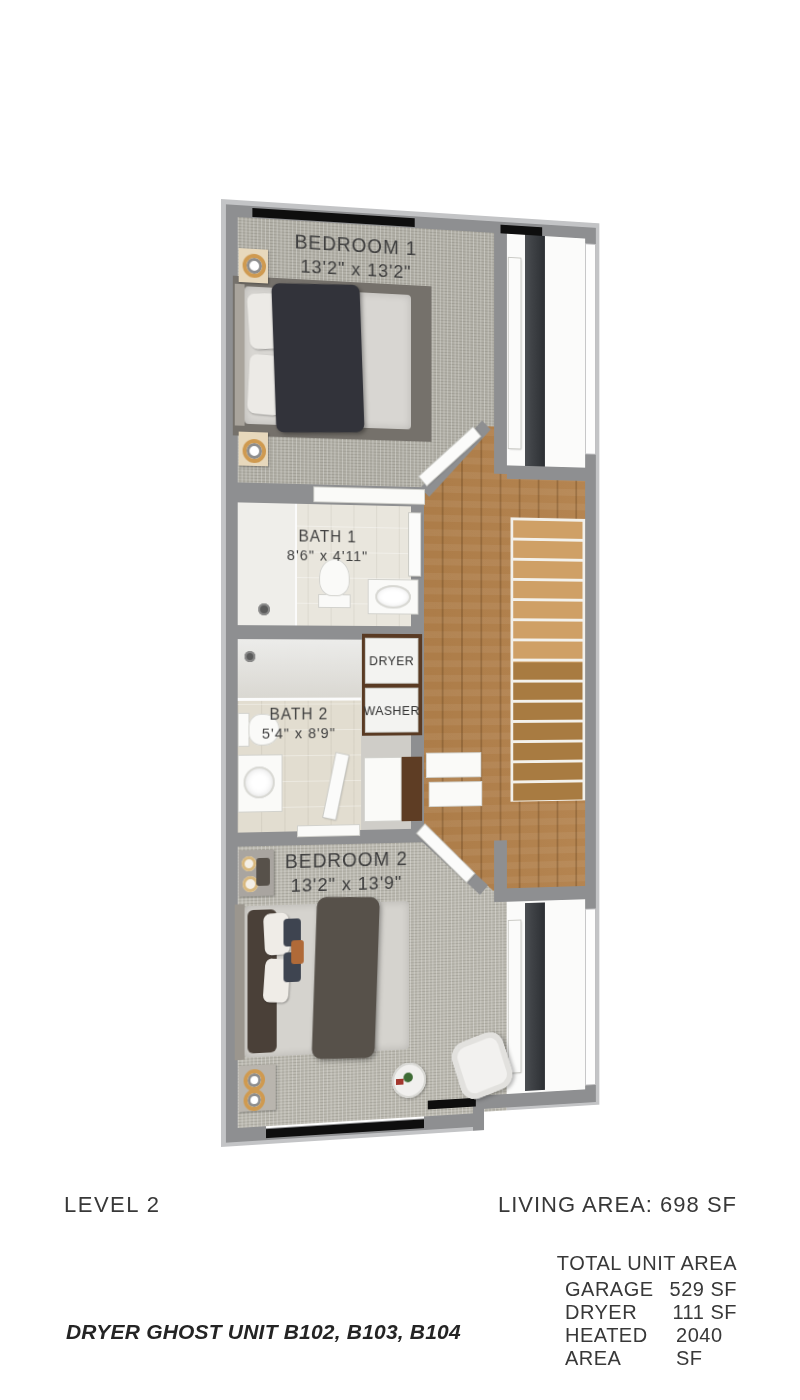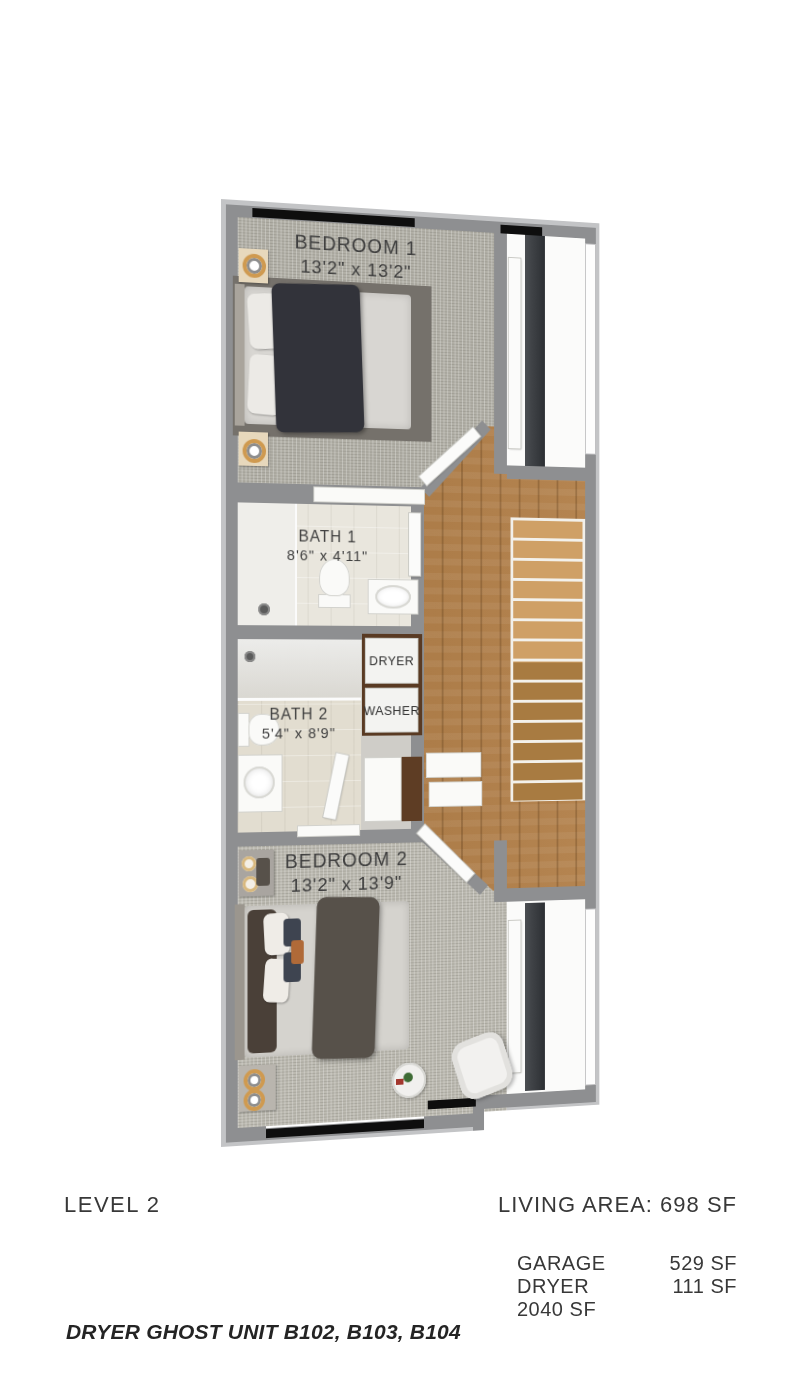--- a/index.html
+++ b/index.html
@@ -56,21 +56,21 @@
 
   .appliance{position:absolute;background:#f3f3f1;box-shadow:inset 0 0 0 1px #c8c8c3;
     display:flex;align-items:center;justify-content:center;font-size:13px;color:#2e2e2e;letter-spacing:.5px;}
   .closet-dark{position:absolute;background:linear-gradient(90deg,#4a4d51,#2c2f33);}
 
   
   .level-label{position:absolute;left:64px;top:1192px;font-size:22px;letter-spacing:1.5px;color:#383838;}
   .living-area{position:absolute;right:63px;top:1192px;font-size:22px;letter-spacing:1px;color:#383838;}
   .area-table{position:absolute;right:63px;top:1252px;width:220px;font-size:20px;color:#383838;letter-spacing:.5px;}
   .area-table .title{text-align:right;margin-bottom:3px;}
-  .area-table .row{display:flex;justify-content:space-between;line-height:23px;}
+  .area-table .row{display:flex;justify-content:space-between;line-height:23px;margin-left:48px;}
   .unit-title{position:absolute;left:66px;top:1320px;font-size:21px;font-weight:bold;font-style:italic;color:#242424;letter-spacing:.2px;}
 </style>
 </head>
 <body>
 
 <div class="plan">
 
   <div class="carpet abs" style="left:17px;top:17px;width:285px;height:268px;"></div>
   <div class="tile abs" style="left:17px;top:300px;width:193px;height:130px;background-color:#e9e6dd;"></div>
   <div class="abs" style="left:17px;top:300px;width:60px;height:130px;background:#efeeea;"></div>
@@ -203,26 +203,28 @@
   <div class="room-label" style="left:30px;top:652px;width:200px;">
     <div class="room-name">BEDROOM 2</div>
     <div class="room-dims">13'2" x 13'9"</div>
   </div>
 </div>
 
 <div class="level-label">LEVEL 2</div>
 <div class="living-area">LIVING AREA: 698 SF</div>
 
 <div class="area-table">
+  <div class="title">TOTAL UNIT AREA</div>
   <div class="row">
     <span>GARAGE</span>
     <span>529 SF</span>
   </div>
   <div class="row">
     <span>DRYER</span>
     <span>111 SF</span>
   </div>
   <div class="row">
+    <span>HEATED AREA</span>
     <span>2040 SF</span>
   </div>
 </div>
 
 <div class="unit-title">DRYER GHOST UNIT B102, B103, B104</div>
 
 </body></html>

